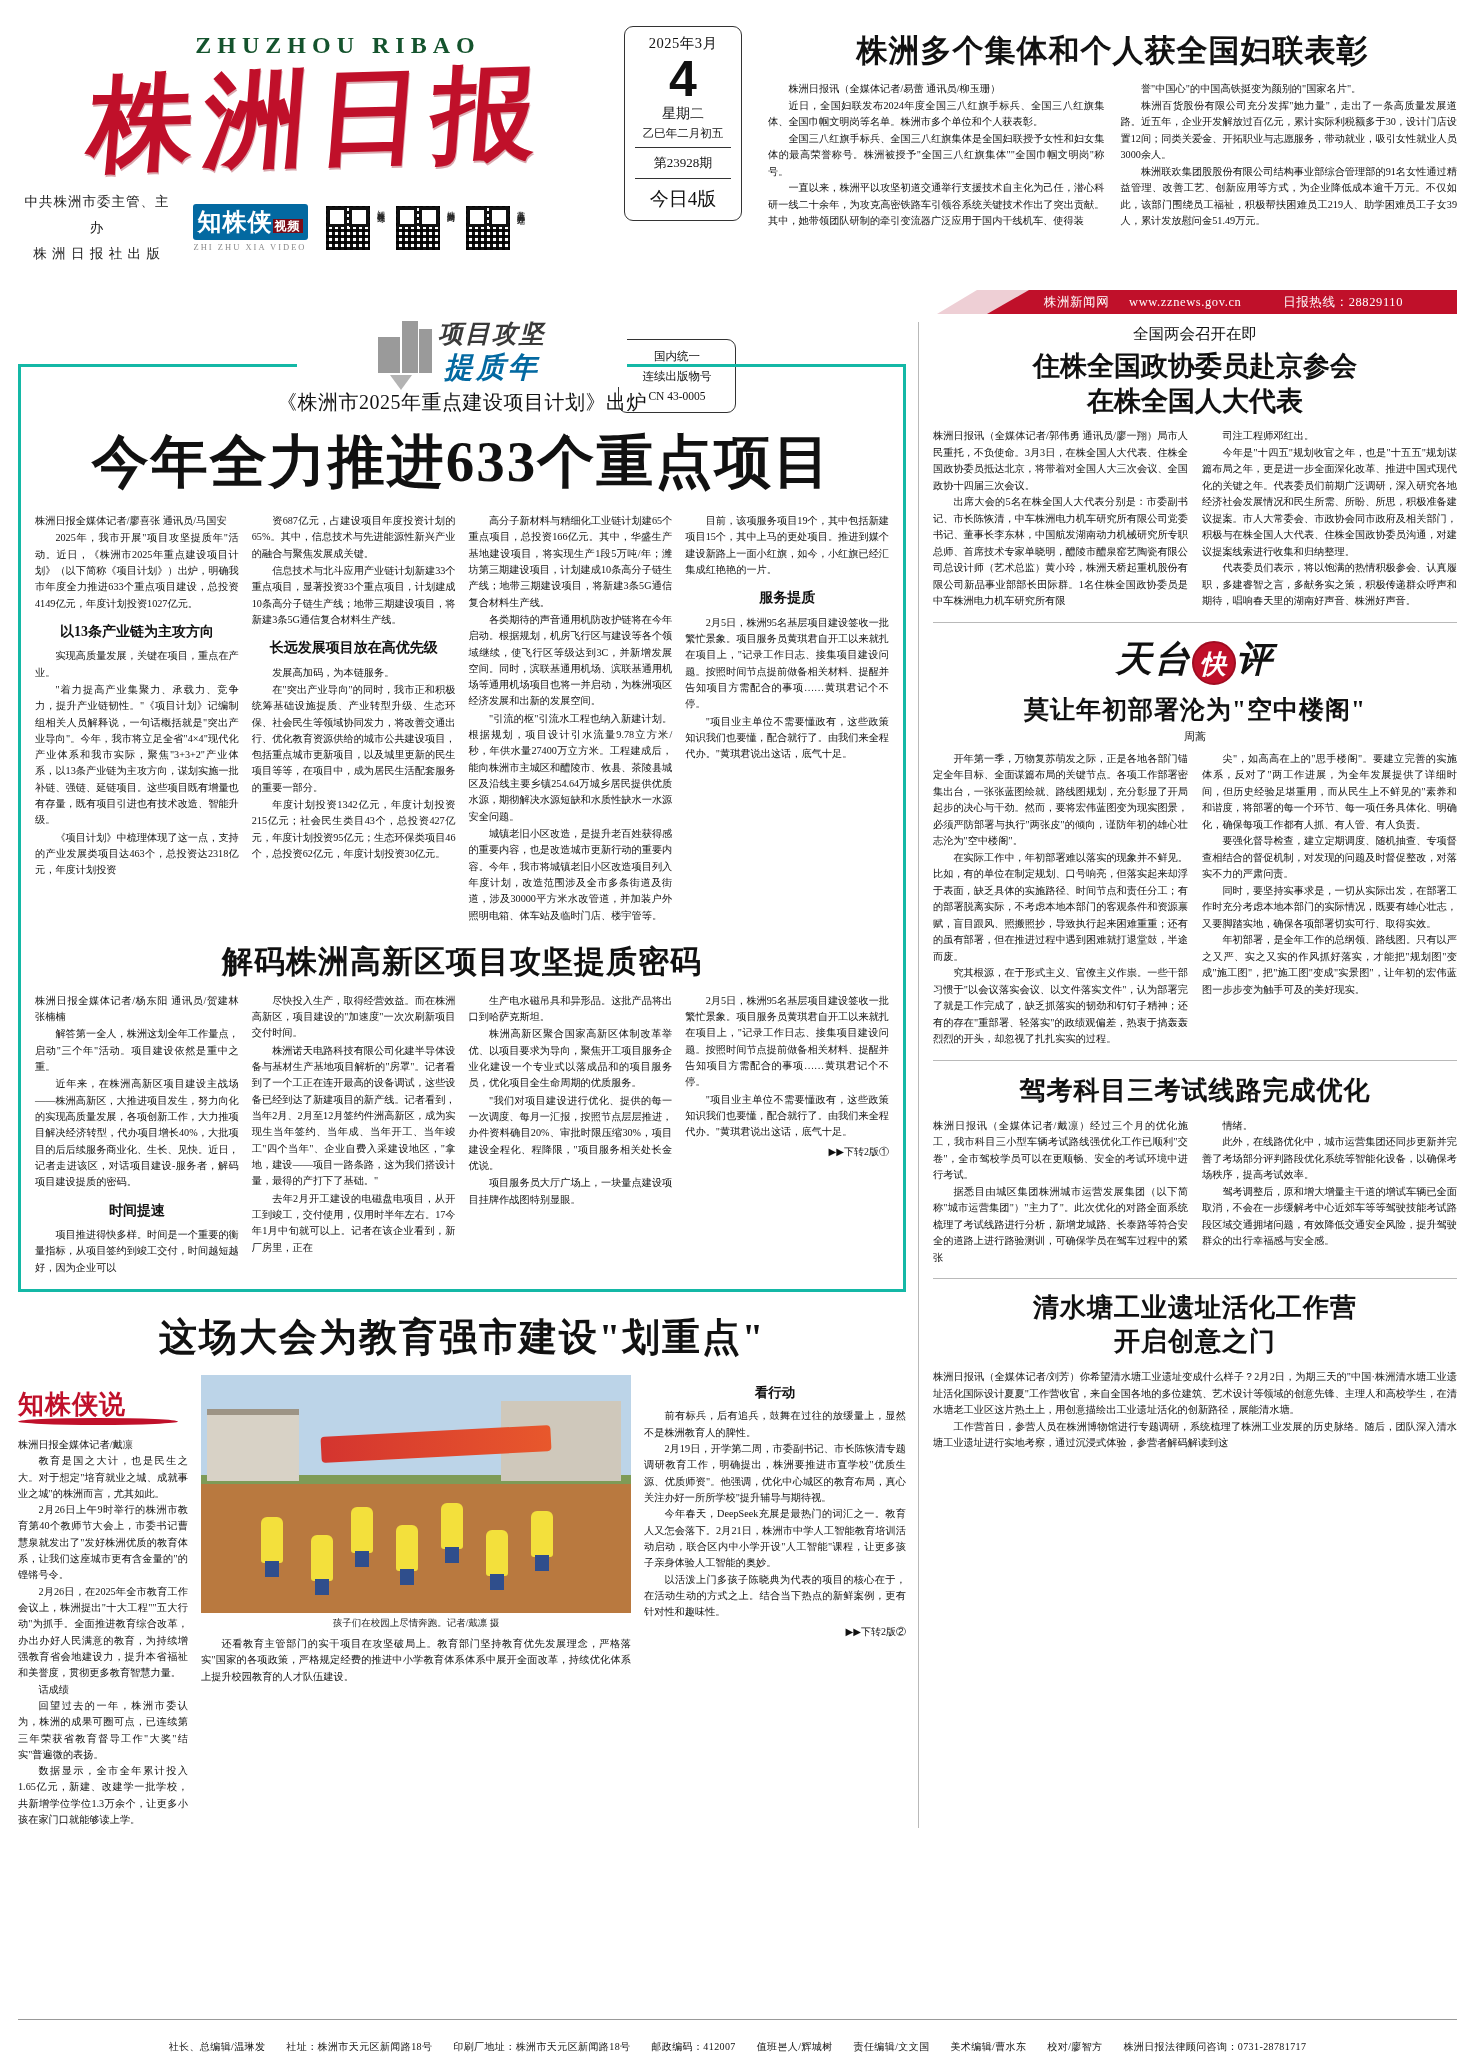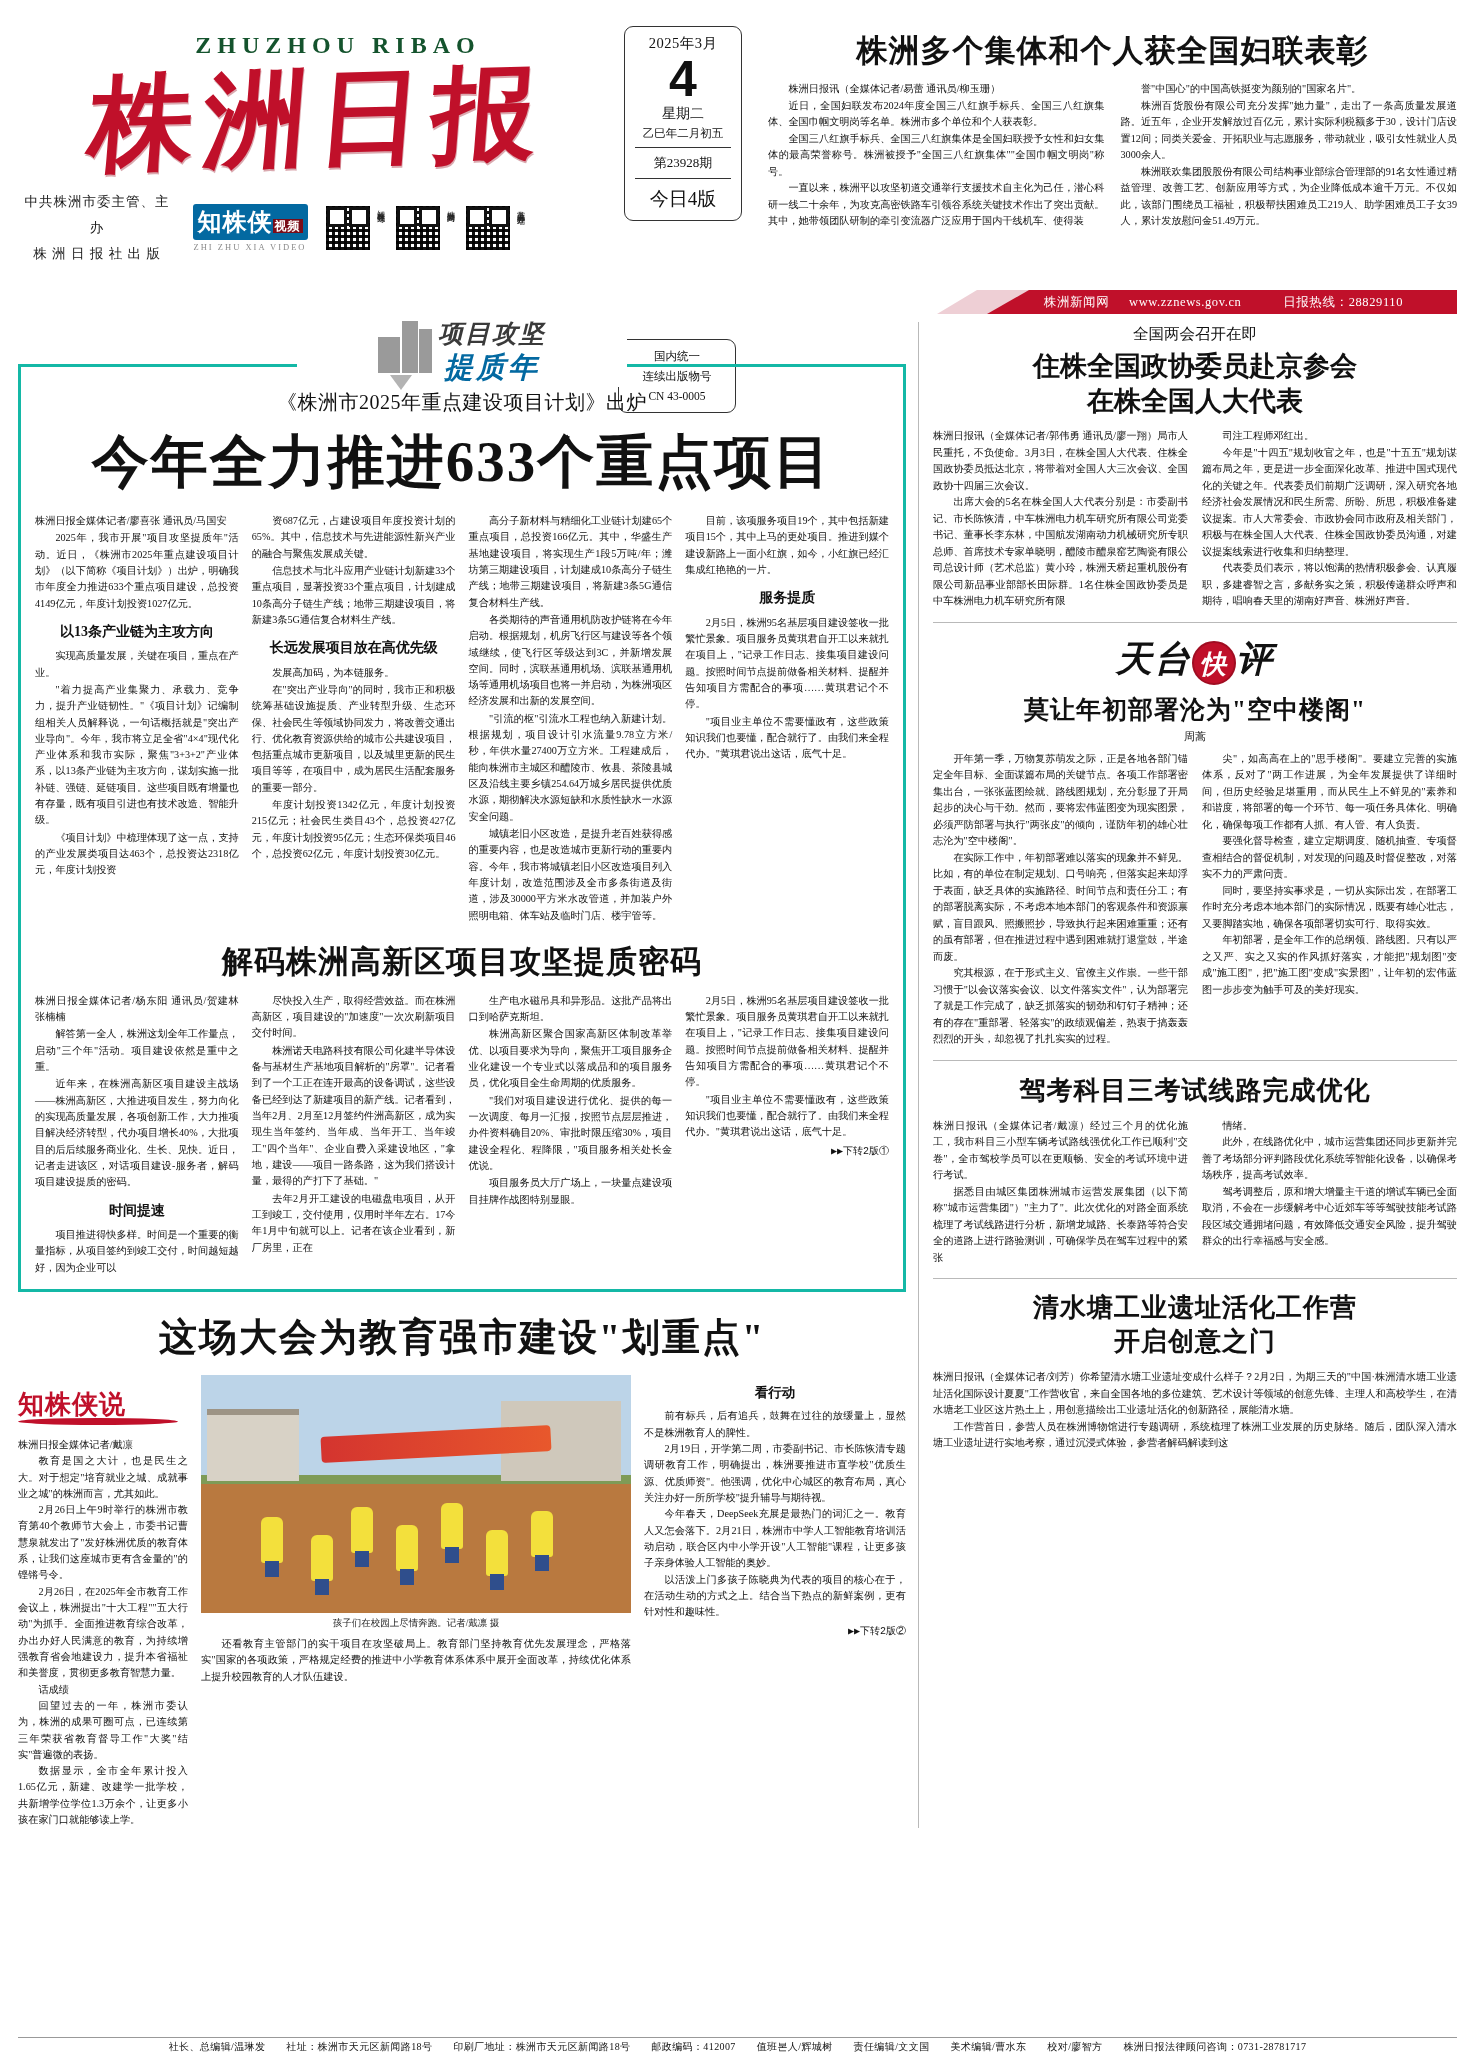--- a/index.html
+++ b/index.html
@@ -100,21 +100,21 @@
   .badge-t1 { font-size: 25px; font-weight: bold; color: #3a3a3a; font-style: italic; letter-spacing: 2px; }
   .badge-t2 { font-size: 29px; font-weight: bold; color: #0369a1; font-style: italic; letter-spacing: 3px; margin-top: -2px; }
   .shoulder { text-align: center; font-size: 20px; margin-top: 12px; letter-spacing: .5px; }
   .mainhead { text-align: center; font-size: 57px; font-weight: bold; letter-spacing: 2px; margin: 8px 0 12px; }
   .f-cols { display: flex; gap: 13px; font-size: 10.2px; line-height: 1.6; text-align: justify; }
   .f-cols > div { flex: 1; }
   .f-cols p { text-indent: 2em; margin-bottom: 1px; }
   .f-cols .sub { text-indent: 0; font-weight: bold; font-size: 14px; text-align: center; margin: 9px 0 5px; }
   .f-cols .rep { text-indent: 0; }
   .sec-head2 { text-align: center; font-size: 31px; font-weight: bold; letter-spacing: 1px; margin: 16px 0 10px; }
-  .cont-mark { text-align: right; font-size: 10px; color: #111; margin-top: 3px; font-family: Liberation Mono, monospace; }
+  .cont-mark { text-align: right; font-size: 10px; color: #111; margin-top: 3px; }
 
   
   .edu-head { text-align: center; font-size: 38px; font-weight: bold; letter-spacing: 2px; margin: 20px 0 12px; }
   .edu-wrap { display: flex; gap: 13px; }
   .edu-c1 { width: 170px; }
   .edu-photo-col { width: 430px; }
   .edu-c3 { flex: 1; }
   .zzxs-logo { height: 62px; display: flex; align-items: center; }
   .zzxs-badge { font-size: 26px; font-weight: bold; color: #c0102a; letter-spacing: 1px; position: relative; }
   .zzxs-swoosh { width: 160px; height: 7px; background: #c0102a; border-radius: 50%; margin-top: -4px; }
@@ -145,21 +145,21 @@
   .tt-logo .seal { display: inline-block; color: #fff; background: #c0102a; border-radius: 50%;
       width: 44px; height: 44px; line-height: 44px; font-size: 26px; vertical-align: middle; border: 2px solid #a00d22; }
   .tt-head { text-align: center; font-size: 25px; font-weight: bold; margin: 8px 0 3px; letter-spacing: 1px; }
   .tt-author { text-align: center; font-size: 11px; margin-bottom: 7px; }
 
   .r-head2 { text-align: center; font-size: 26px; font-weight: bold; margin: 10px 0 10px; letter-spacing: 1px; }
   .r-head3 { text-align: center; font-size: 26px; font-weight: bold; line-height: 1.3; margin: 10px 0 10px; letter-spacing: 1px; }
 
   
   .footer { position: absolute; left: 18px; right: 18px; bottom: 10px; border-top: 1px solid #999;
-            padding-top: 2px; font-size: 10px; text-align: center; letter-spacing: .4px; color: #111; }
+            padding-top: 20px; font-size: 10px; text-align: center; letter-spacing: .4px; color: #111; }
   .footer span { margin: 0 9px; }
 </style>
 </head>
 <body>
 
 <div class="page">
 
   <div class="masthead">
     <div class="mh-left">
       <div class="mh-pinyin">ZHUZHOU  RIBAO</div>

